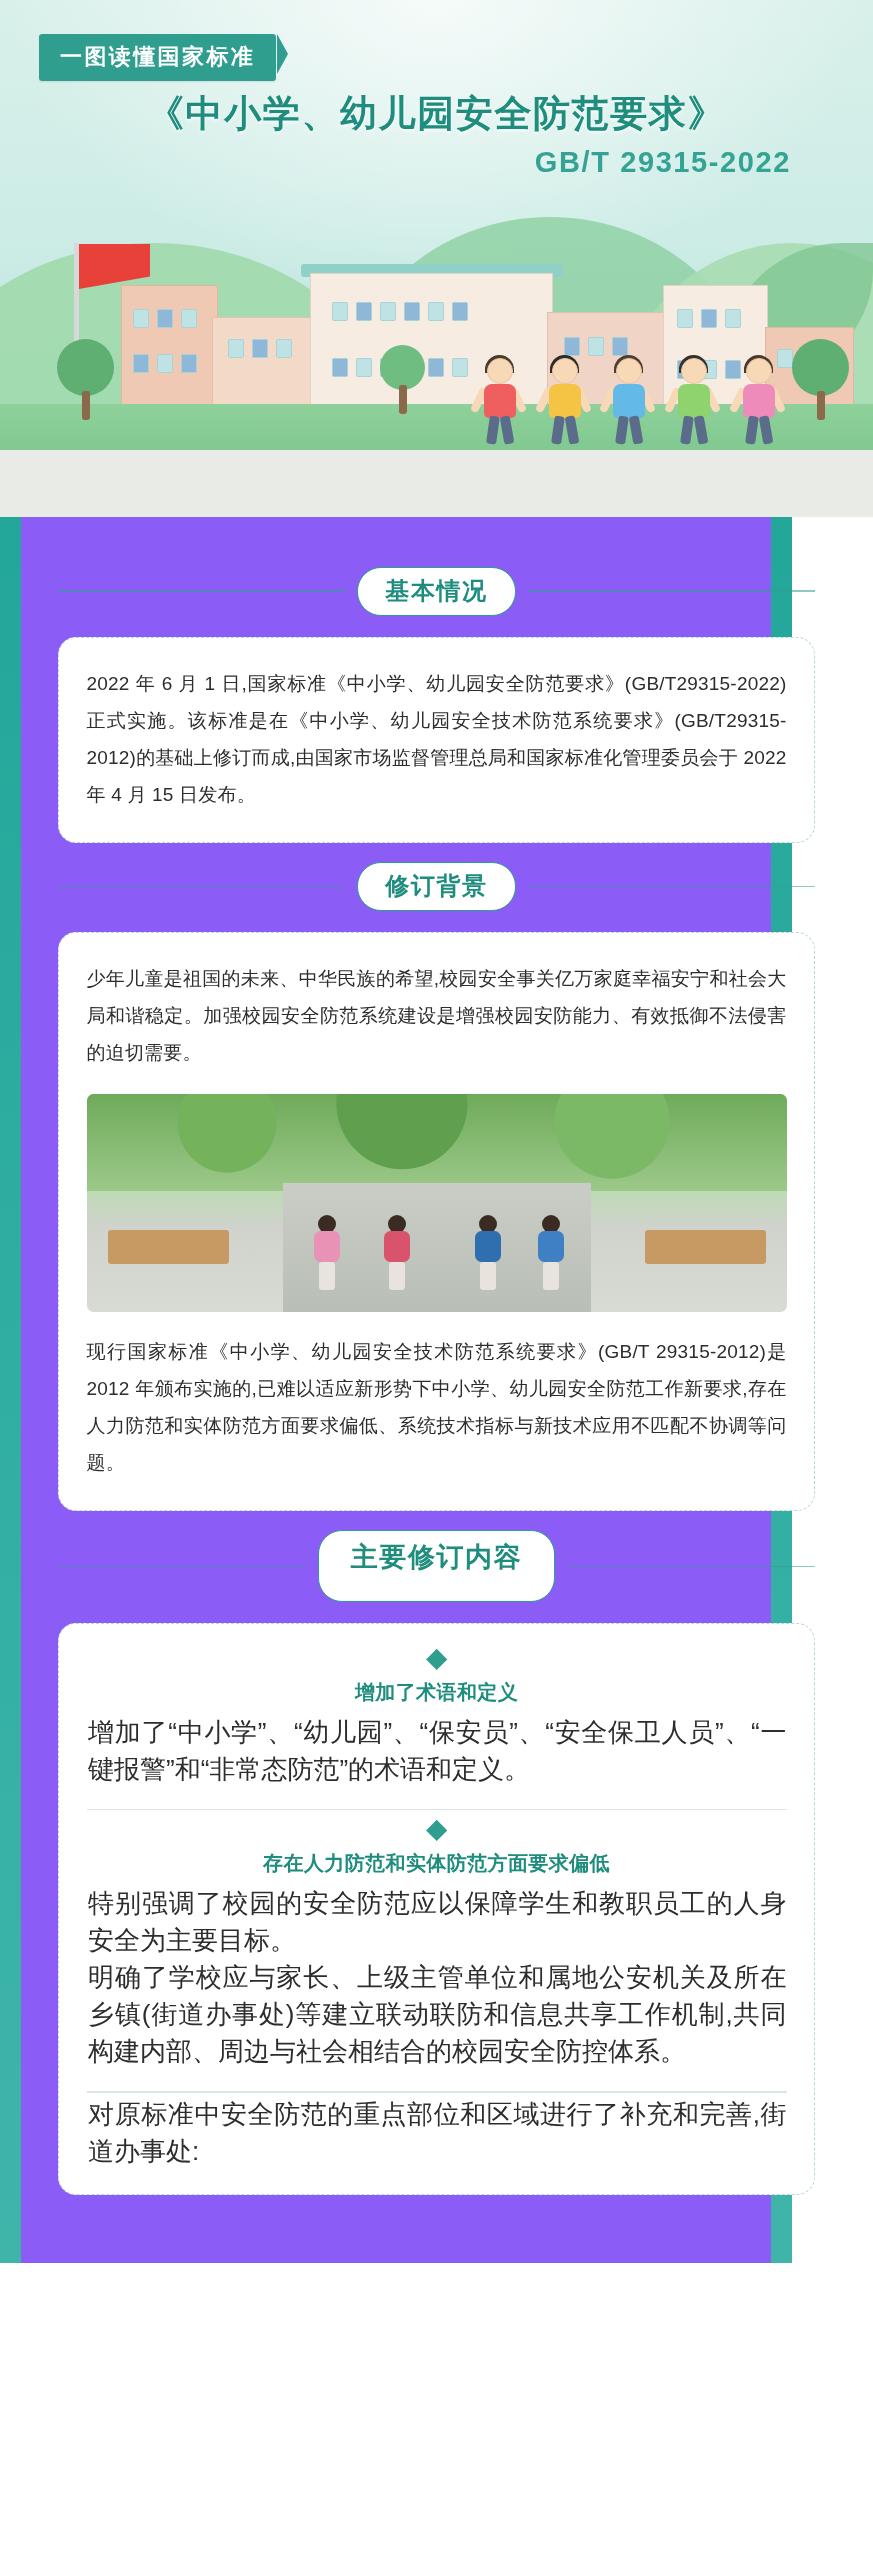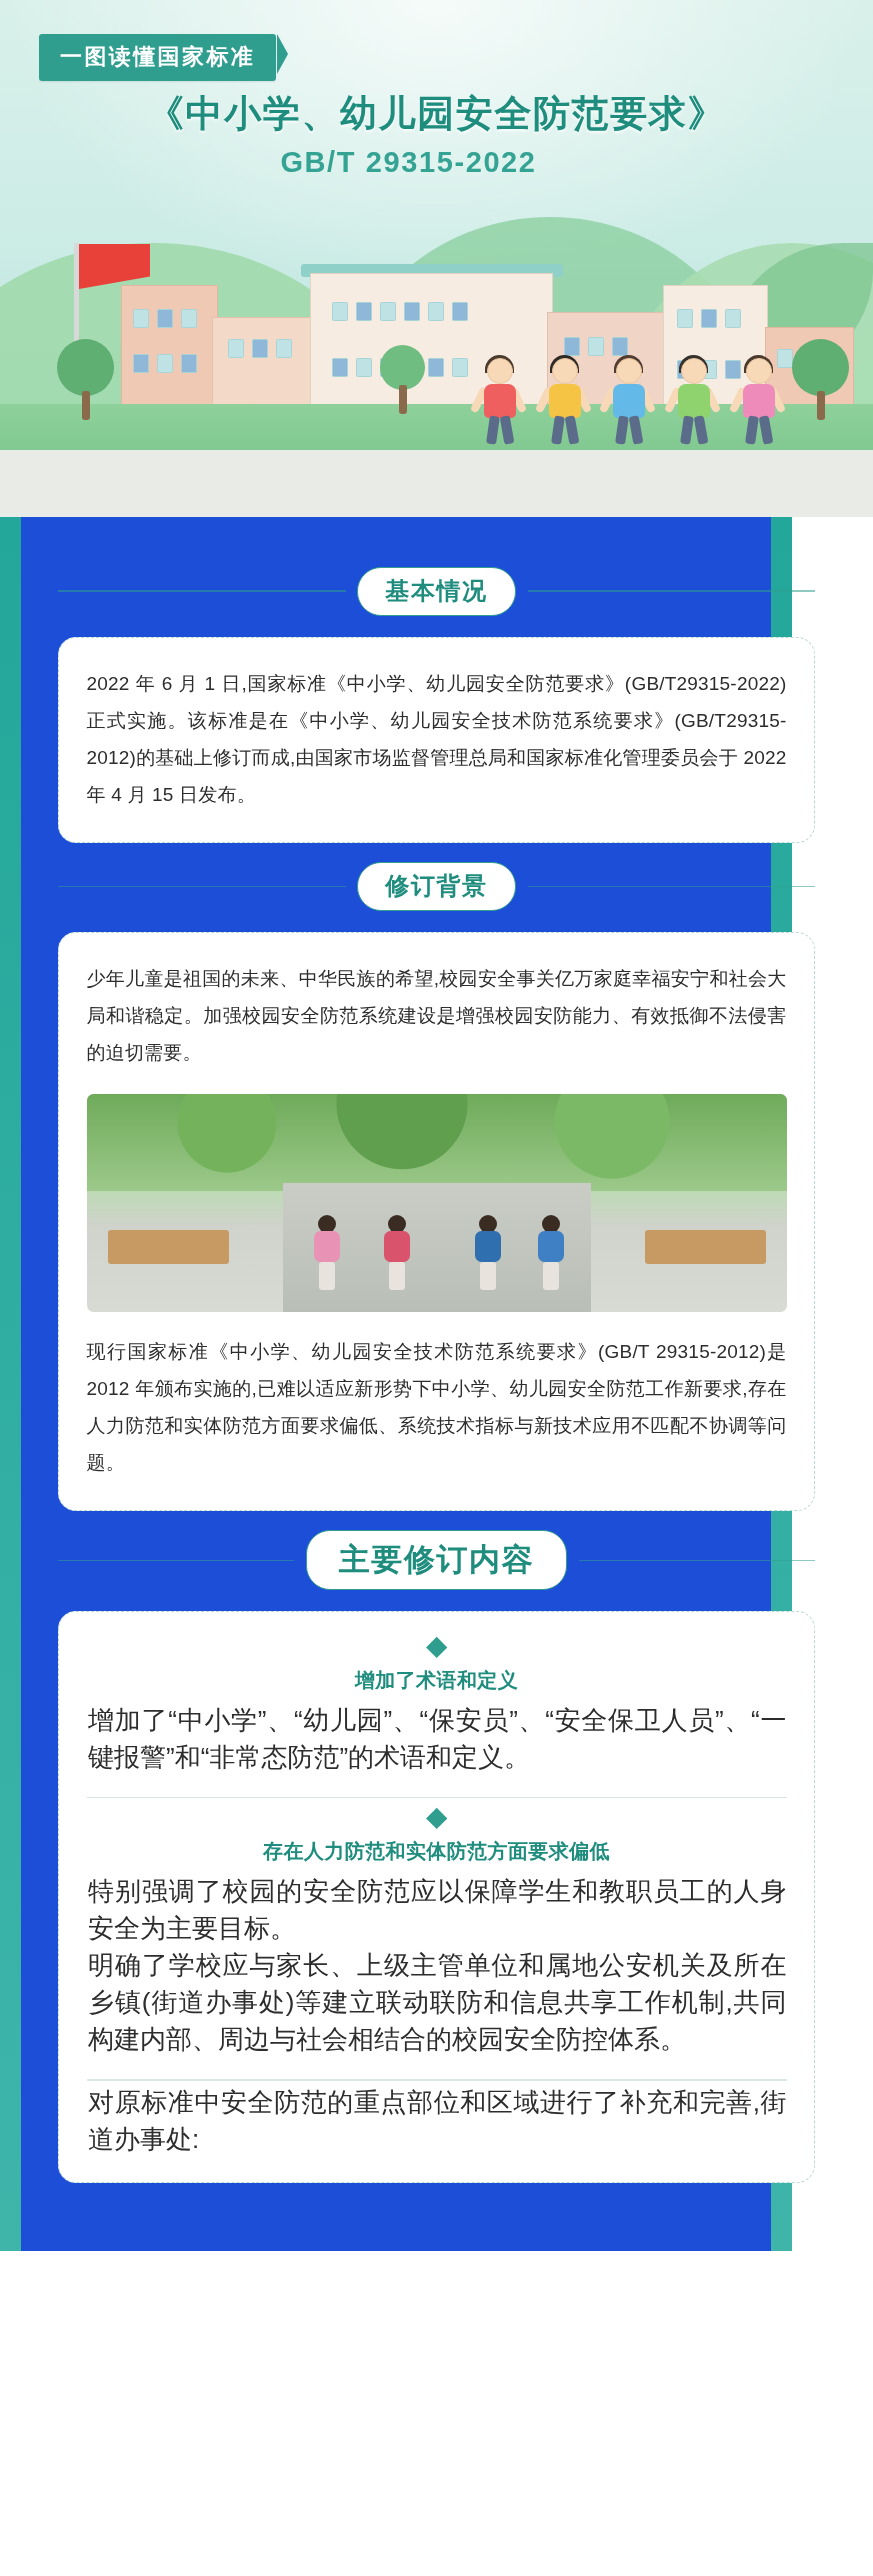--- a/index.html
+++ b/index.html
@@ -56,23 +56,23 @@
     width: 873px;
     text-align: center;
     color: #1f8d7e;
     font-size: 37px;
     font-weight: bold;
     letter-spacing: 1.6px;
     text-shadow: 0 1.6px 3.2px rgba(255,255,255,0.8);
   }
   .hero-standard {
     position: absolute;
-    left: 13px; top: 146px;
+    left: 0; top: 146px;
     width: 791px;
-    text-align: center;
+    text-align: right;
     color: #35a394;
     font-size: 29px;
     font-weight: bold;
     letter-spacing: 1.6px;
   }
 
   
   .hill {
     position: absolute;
     border-radius: 50% 50% 0 0 / 100% 100% 0 0;
@@ -151,21 +151,21 @@
   .tree .trunk { width: 8px; height: 29px; background: #8b6a4c; margin: -4.9px auto 0; border-radius: 2.4px;}
   .t1 { left: 57px; }
   .t2 { left: 792px; }
   .t3 { left: 380px; bottom: 103px; }
   .t3 .crown { width: 45px; height: 45px; background: #6fbd80;}
 
   
   .body-wrap {
     position: relative;
     width: 792px;
-    background: #1d4ed8;
+    background: #8b5cf6;
     padding: 32px 0 49px 0;
   }
   .side-bar-left {
     position: absolute; left: 0; top: 0;
     width: 21px; height: 100%;
     background: linear-gradient(180deg,#23a79a 0%, #3fb5aa 100%);
   }
   .side-bar-right {
     position: absolute; right: 0; top: 0;
     width: 21px; height: 100%;
@@ -187,21 +187,21 @@
     border: 1.6px solid #2f9e8f;
     color: #1f8d7e;
     font-size: 24px;
     font-weight: bold;
     letter-spacing: 1.6px;
     padding: 6.5px 27.5px 8px 27.5px;
     border-radius: 24px;
     background: #ffffff;
     margin: 0 11.3px;
   }
-  .sec-head.big .pill { font-size: 31px; padding: 8px 32px 8px 32px; }
+  .sec-head.big .pill { font-size: 27px; padding: 8px 32px 26px 32px; }
 
   .dashed-card {
     border: 1.6px dashed #b9d9d4;
     border-radius: 18px;
     background: #ffffff;
     padding: 27.5px 27.5px 29px 27.5px;
   }
   .p {
     color: #2d2d2d;
     font-size: 19px;

